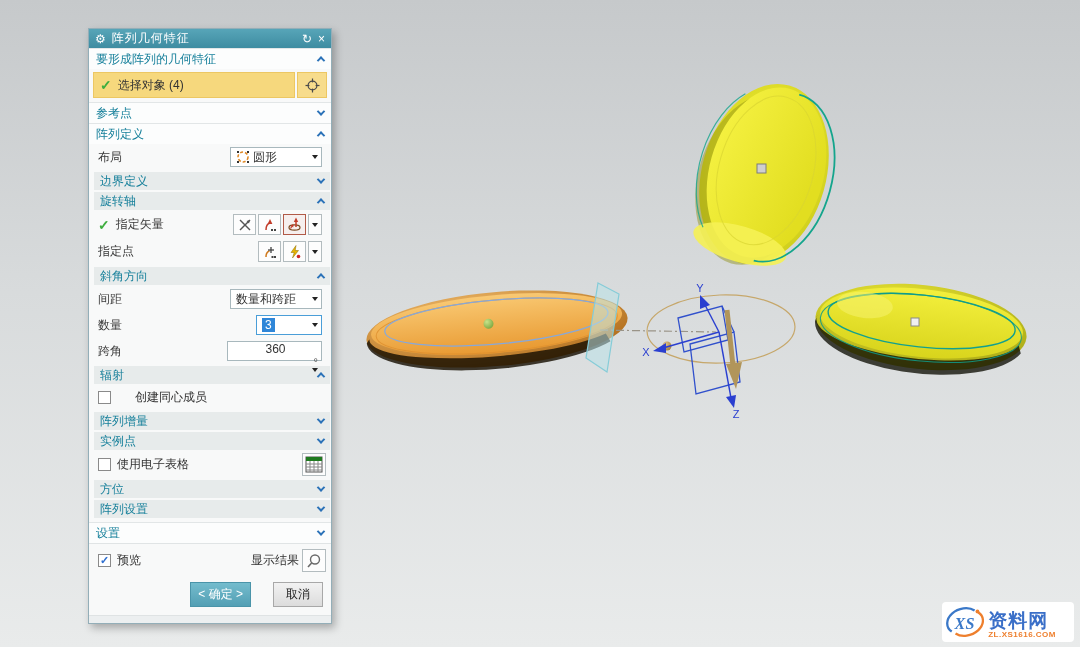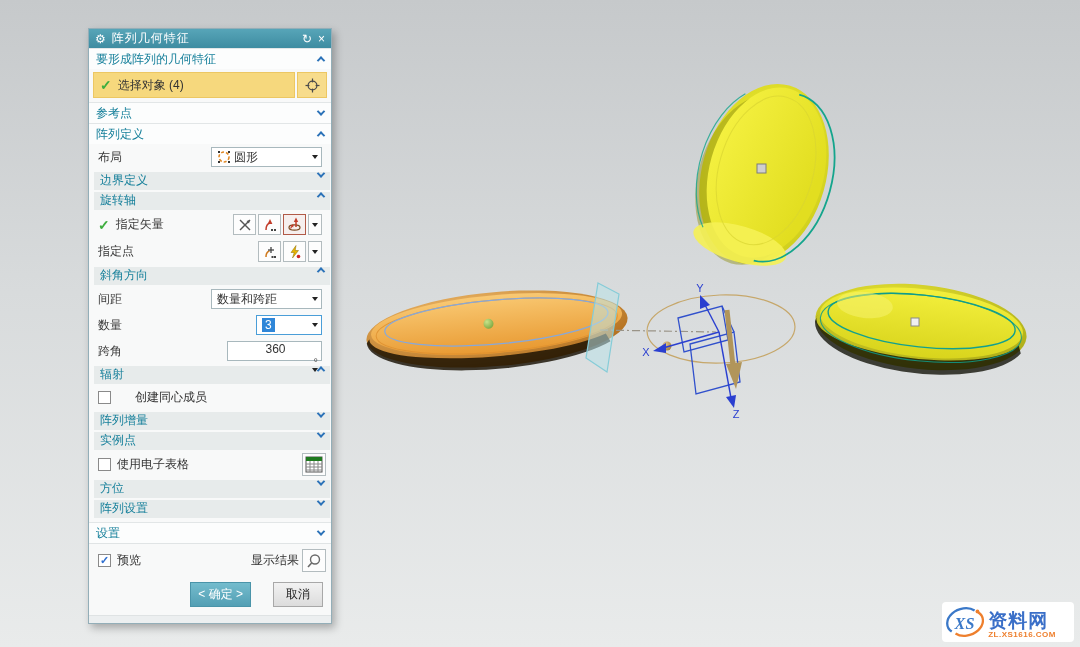--- a/index.html
+++ b/index.html
@@ -28,21 +28,21 @@
   }
   .titlebar .t-title { flex:1; letter-spacing:1px; }
   .titlebar .t-btn { cursor:pointer; font-size:12px; line-height:1; }
   .hdr {
     display:flex; align-items:center; justify-content:space-between;
     height:21px; padding:0 7px; color:#17809b; background:#fcfdfd;
     border-top:1px solid #e2e6e7;
   }
   .hdr:first-of-type{ border-top:none; }
   .subhdr {
-    display:flex; justify-content:space-between;
+    display:flex; align-items:center; justify-content:space-between;
     height:18px; margin:2px 1px 1px 5px; padding:0 6px;
     background:#e7ebeb; color:#17809b;
   }
   .chev { display:inline-block; width:6px; height:6px;
     border-right:2px solid #2b72b8; border-bottom:2px solid #2b72b8; }
   .chev.up   { transform: rotate(-135deg) translate(-1px,-1px); }
   .chev.down { transform: rotate(45deg) translate(-1px,-1px); }
 
   .sel-row {
     margin:3px 4px 4px 4px; height:26px; display:flex; gap:2px;
@@ -62,21 +62,21 @@
     padding:3px 9px 3px 9px; min-height:25px;
   }
   .row .lbl { color:#3a3a3a; }
   .combo {
     display:flex; align-items:center; background:#fff;
     border:1px solid #a8b8bd; height:20px; padding:0 3px 0 5px;
   }
   .combo .caret-box { margin-left:auto; padding-left:6px; display:flex; align-items:center; }
   .caret { width:0; height:0; border-left:3.5px solid transparent;
     border-right:3.5px solid transparent; border-top:4.5px solid #222; }
-  .w92 { width:111px; } .w66 { width:66px; } .wspan { width:95px;flex-direction:column; }
+  .w92 { width:92px; } .w66 { width:66px; } .wspan { width:95px;flex-direction:column; }
   .num-sel { background:#2f86d8; color:#fff; padding:0 3px; }
   .deg { color:#555; margin-left:auto; font-size:11px; }
 
   .btn-cell {
     width:23px; height:21px; background:#fdfdfd; border:1px solid #b3bcbf;
     display:flex; align-items:center; justify-content:center; cursor:pointer;
   }
   .btn-cell.active { border:1px solid #b15a48; background:#f6efee; }
   .btn-cell.slim { width:14px; }
   .btn-group { display:flex; gap:2px; }

